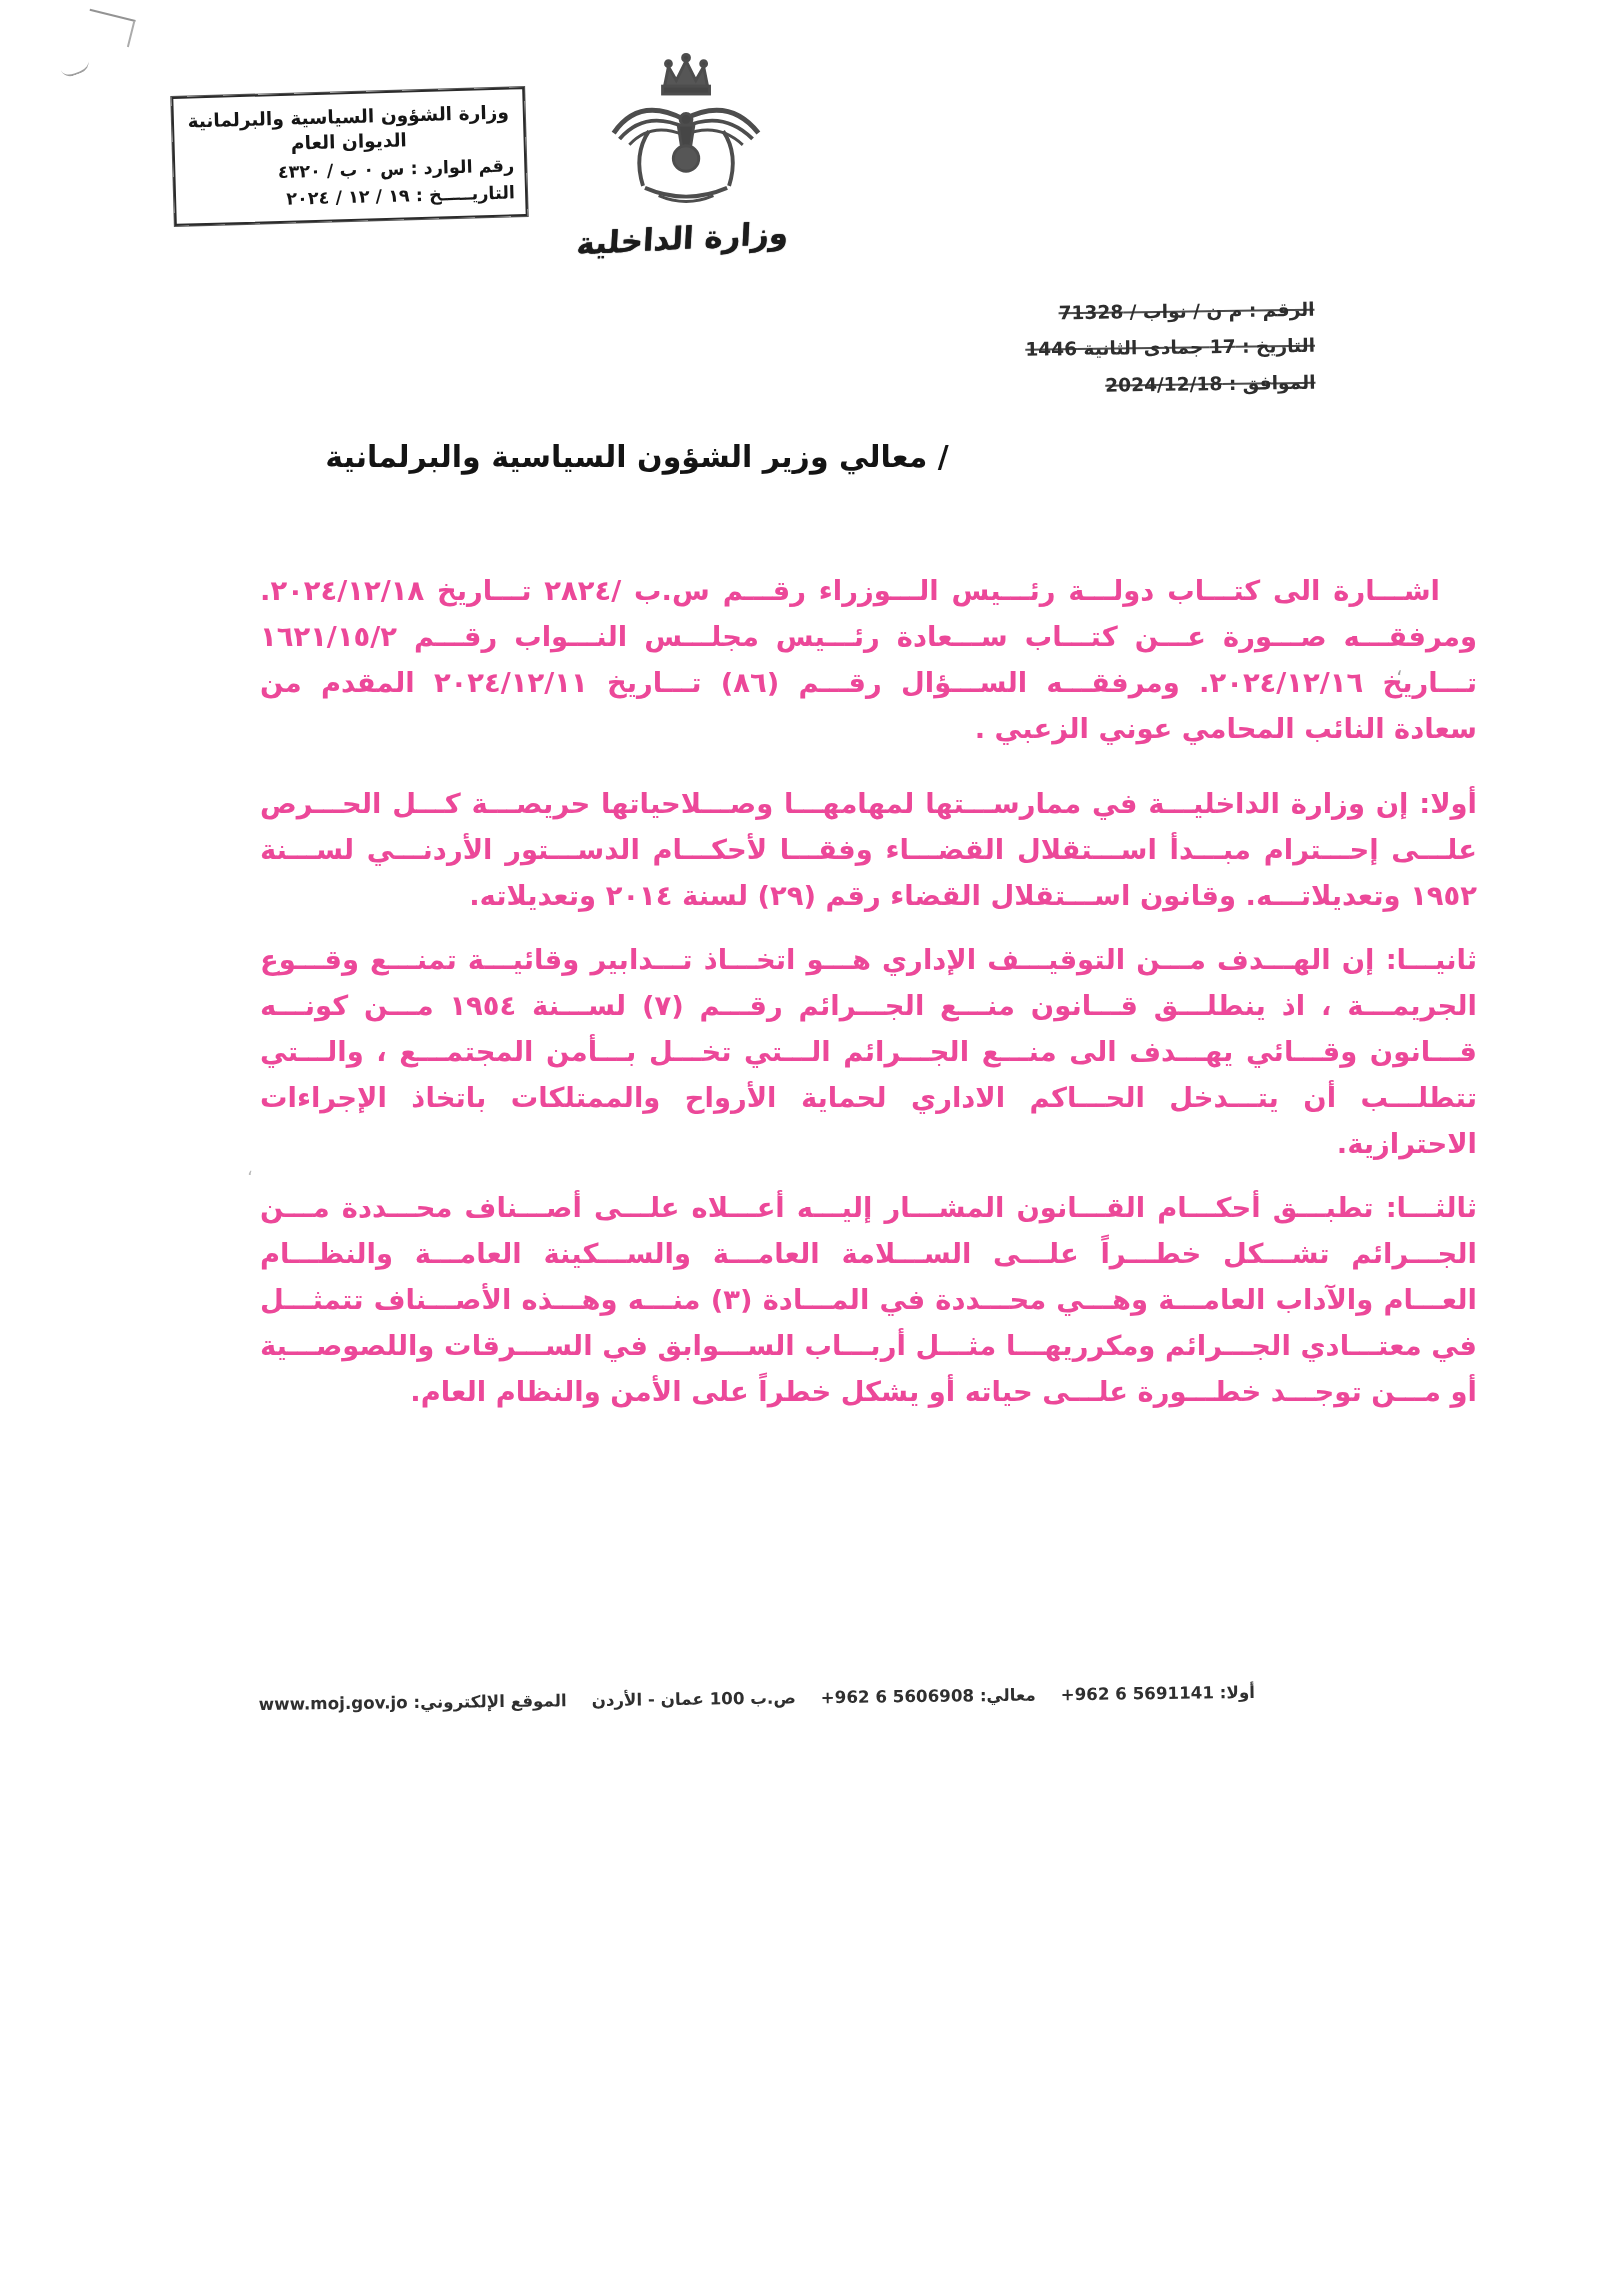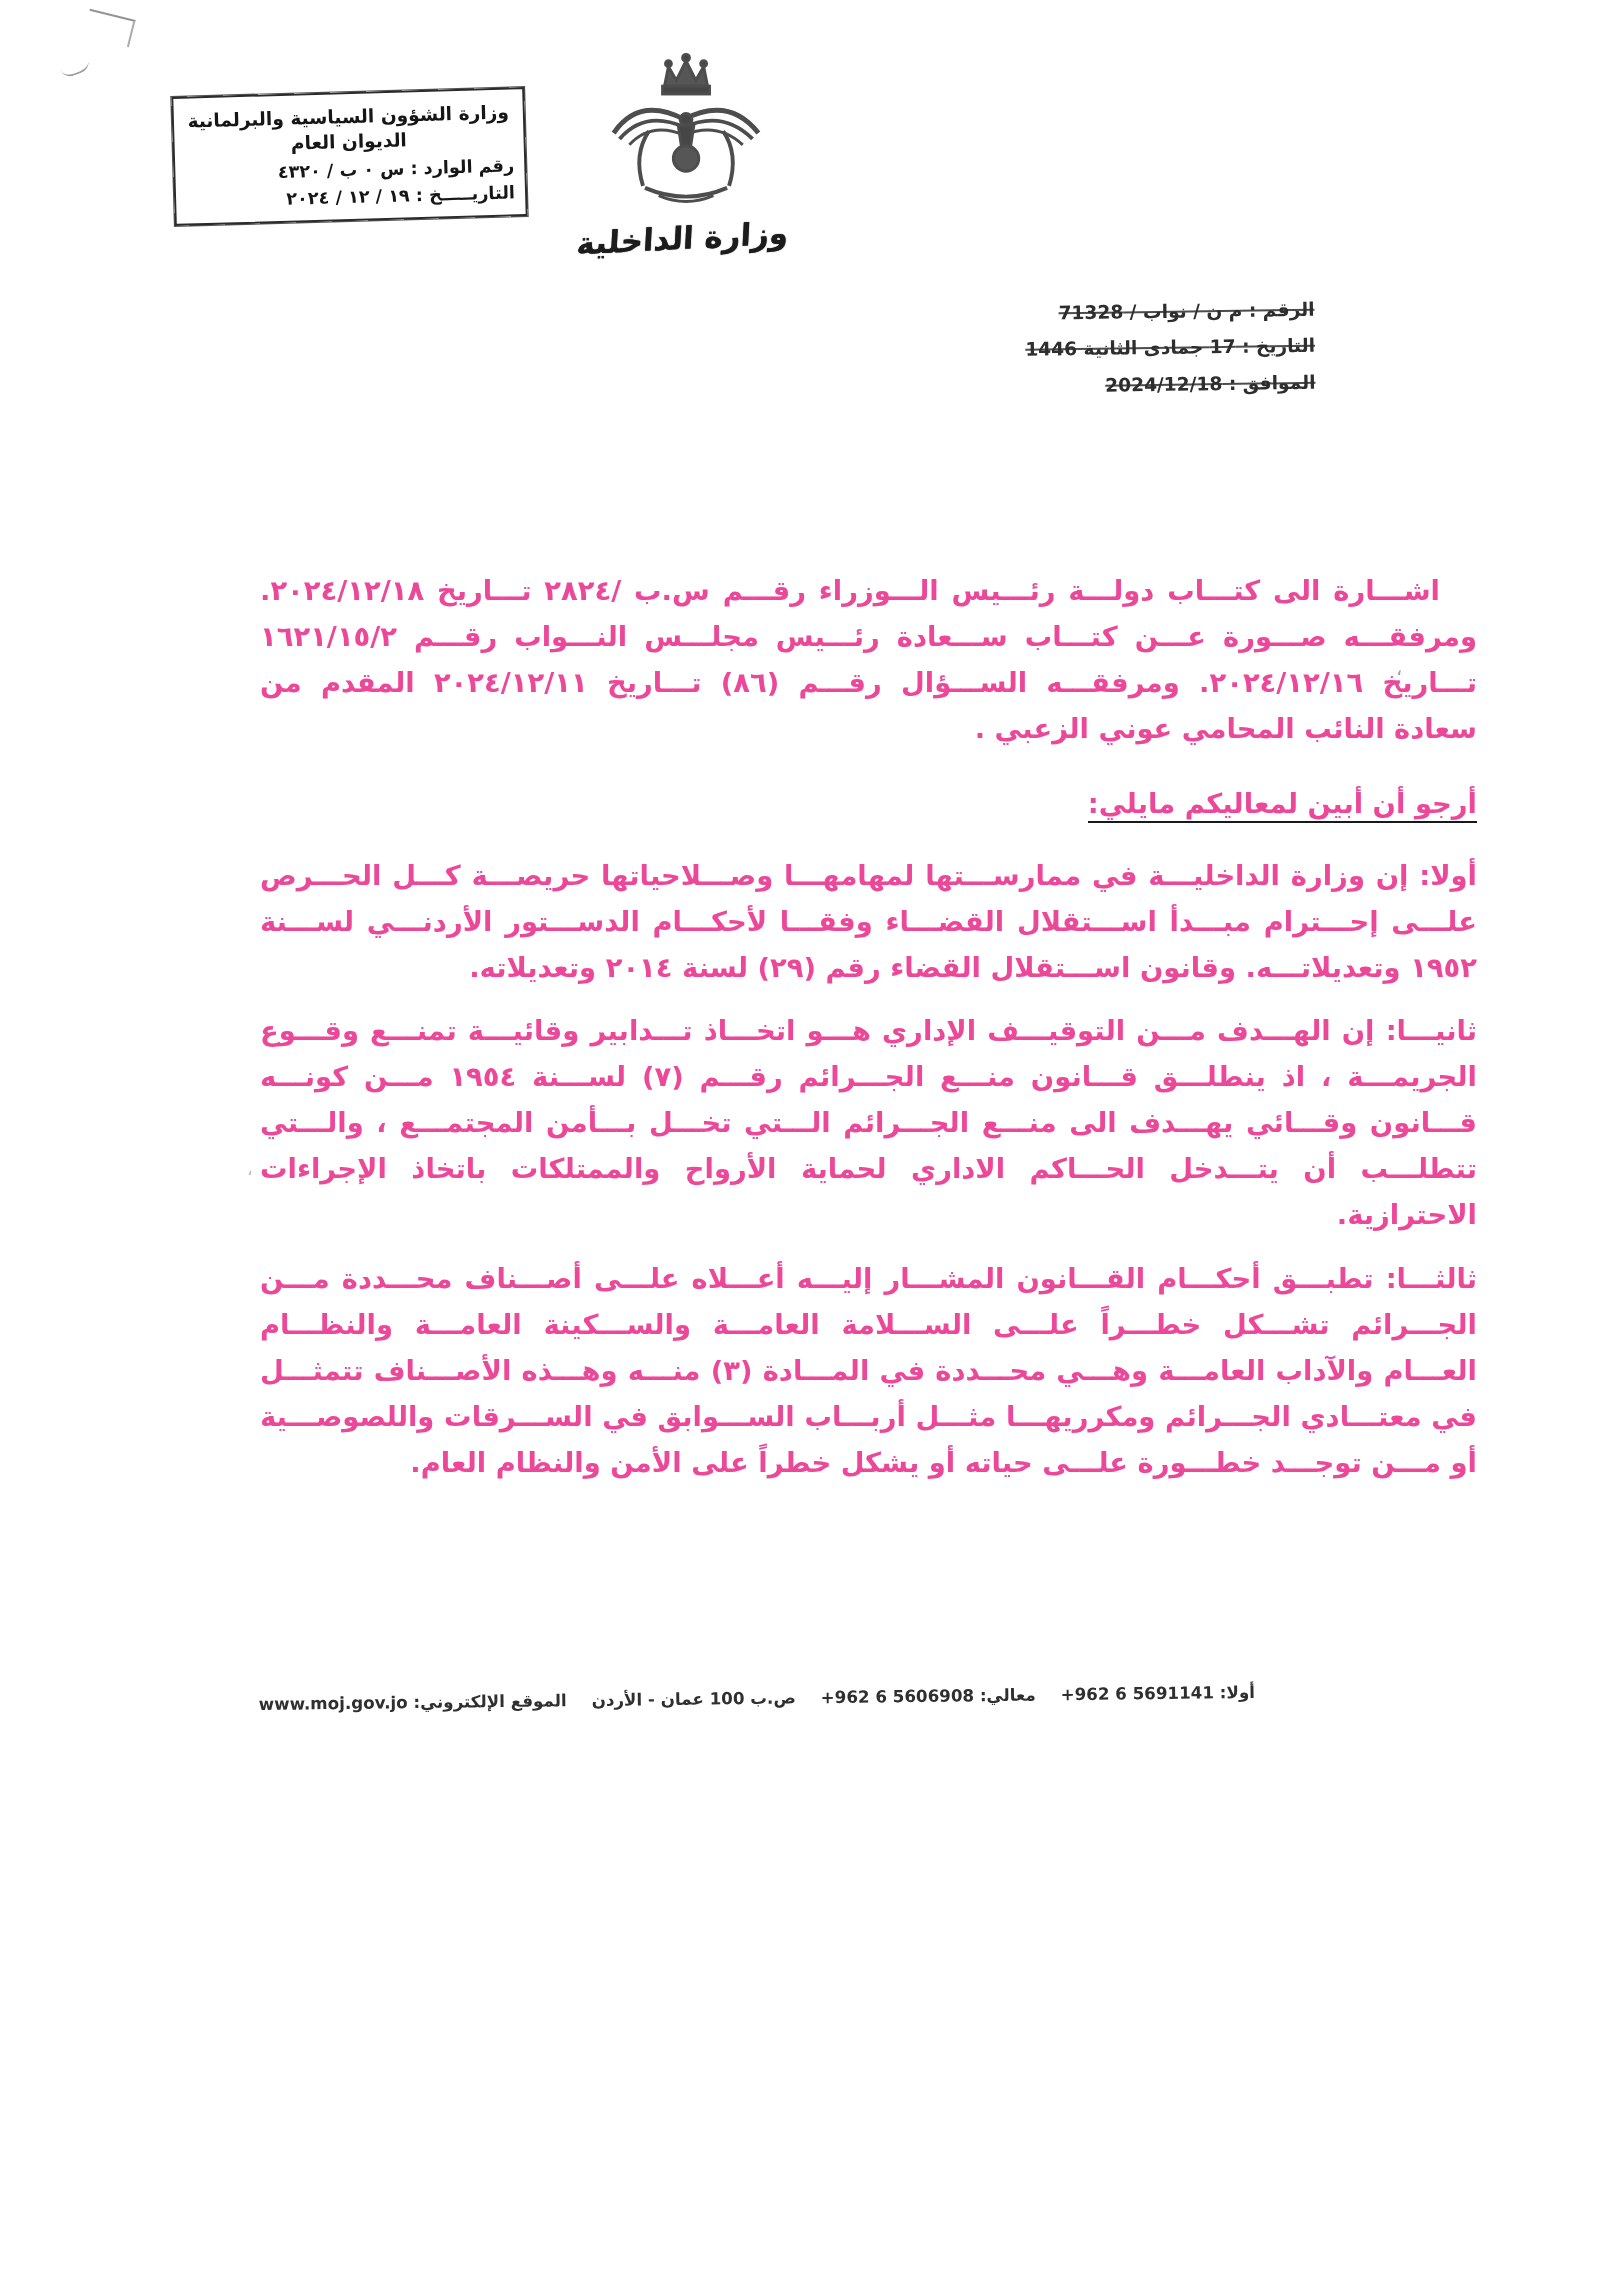--- a/index.html
+++ b/index.html
@@ -143,24 +143,24 @@
   </div>
 
   <div class="calligraphy">وزارة الداخلية</div>
 
   <div class="refblock">
     <div class="refline">الرقم : م ن / نواب / 71328</div>
     <div class="refline">التاريخ : 17 جمادى الثانية 1446</div>
     <div class="refline">الموافق : 2024/12/18</div>
   </div>
 
+  <div class="addressee">/ معالي وزير الشؤون السياسية والبرلمانية</div>
 
   <div class="body-block">
     <p class="intro">اشـــارة الى كتـــاب دولـــة رئـــيس الـــوزراء رقـــم س.ب /٢٨٢٤ تـــاريخ ٢٠٢٤/١٢/١٨. ومرفقـــه صـــورة عـــن كتـــاب ســـعادة رئـــيس مجلـــس النـــواب رقـــم ١٦٢١/١٥/٢ تـــاريخ ٢٠٢٤/١٢/١٦. ومرفقـــه الســـؤال رقـــم (٨٦) تـــاريخ ٢٠٢٤/١٢/١١ المقدم من سعادة النائب المحامي عوني الزعبي .</p>
-    <p class="salutation"><span>أرجو أن أبين لمعاليكم مايلي:</span></p>
     <p>أولا: إن وزارة الداخليـــة في ممارســـتها لمهامهـــا وصـــلاحياتها حريصـــة كـــل الحـــرص علـــى إحـــترام مبـــدأ اســـتقلال القضـــاء وفقـــا لأحكـــام الدســـتور الأردنـــي لســـنة ١٩٥٢ وتعديلاتـــه. وقانون اســـتقلال القضاء رقم (٢٩) لسنة ٢٠١٤ وتعديلاته.</p>
     <p>ثانيـــا: إن الهـــدف مـــن التوقيـــف الإداري هـــو اتخـــاذ تـــدابير وقائيـــة تمنـــع وقـــوع الجريمـــة ، اذ ينطلـــق قـــانون منـــع الجـــرائم رقـــم (٧) لســـنة ١٩٥٤ مـــن كونـــه قـــانون وقـــائي يهـــدف الى منـــع الجـــرائم الـــتي تخـــل بـــأمن المجتمـــع ، والـــتي تتطلـــب أن يتـــدخل الحـــاكم الاداري لحماية الأرواح والممتلكات باتخاذ الإجراءات الاحترازية.</p>
     <p>ثالثـــا: تطبـــق أحكـــام القـــانون المشـــار إليـــه أعـــلاه علـــى أصـــناف محـــددة مـــن الجـــرائم تشـــكل خطـــراً علـــى الســـلامة العامـــة والســـكينة العامـــة والنظـــام العـــام والآداب العامـــة وهـــي محـــددة في المـــادة (٣) منـــه وهـــذه الأصـــناف تتمثـــل في معتـــادي الجـــرائم ومكرريهـــا مثـــل أربـــاب الســـوابق في الســـرقات واللصوصـــية أو مـــن توجـــد خطـــورة علـــى حياته أو يشكل خطراً على الأمن والنظام العام.</p>
   </div>
 
 
   <div class="contact">
     <span class="item">
       <span>أولا:</span>
       <span class="ltr">+962 6 5691141</span>

